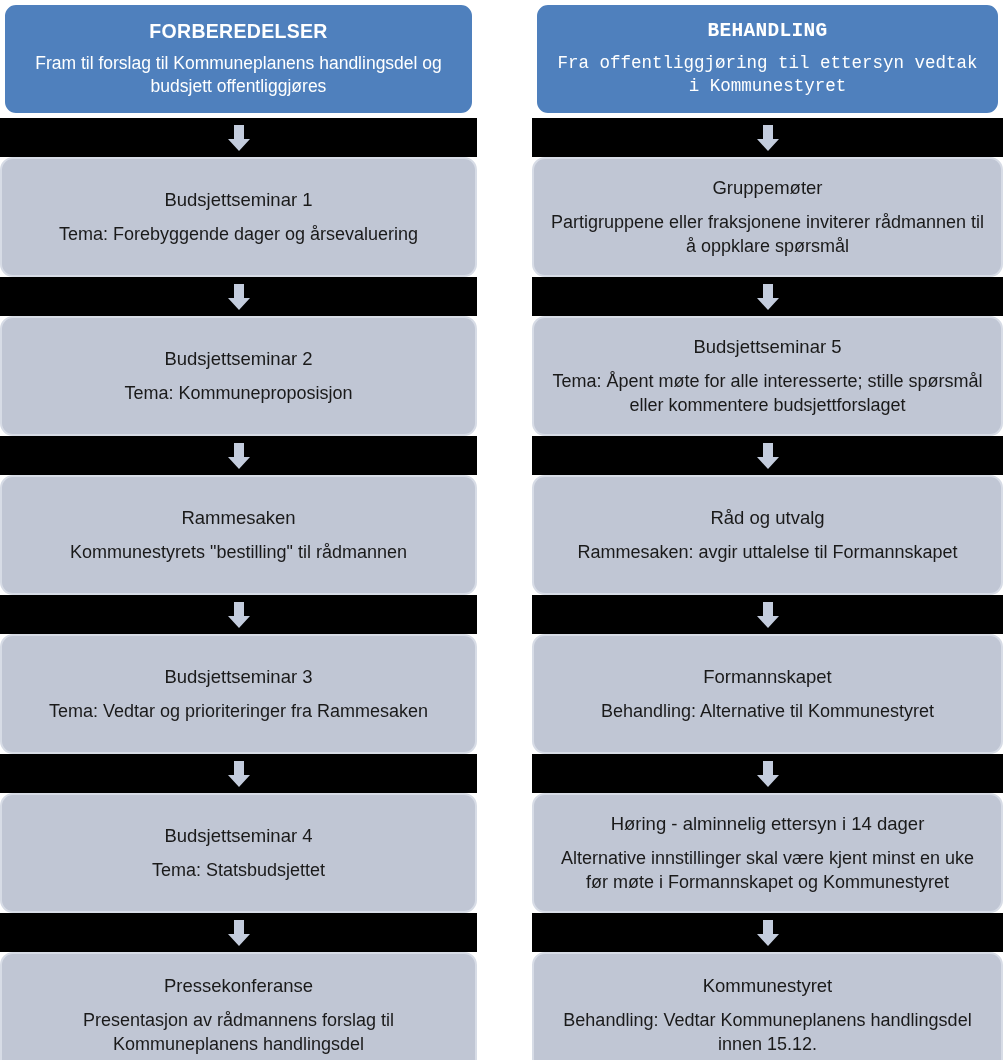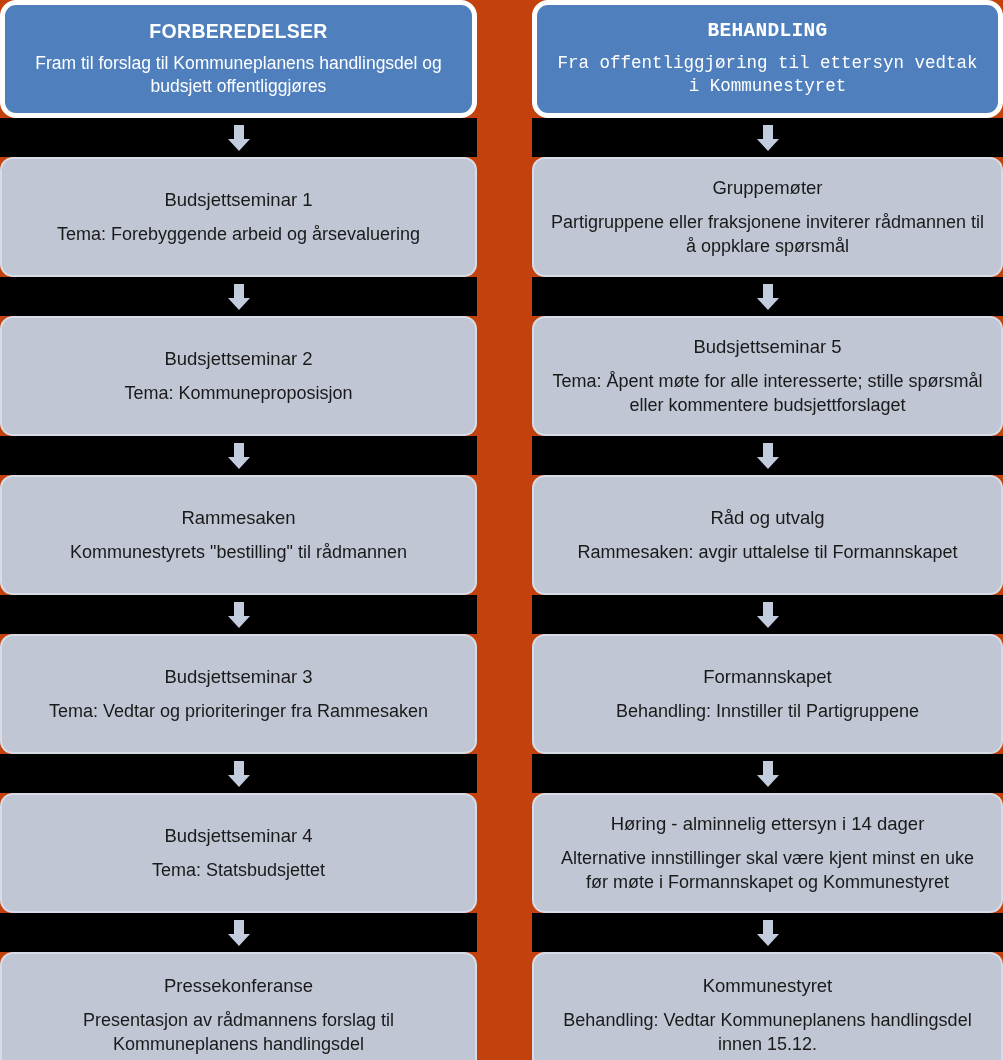--- a/index.html
+++ b/index.html
@@ -13,21 +13,21 @@
   }
 
   body {
     font-family: "Liberation Sans", sans-serif;
   }
 
   .flow-root {
     position: relative;
     width: 1003px;
     height: 1060px;
-    background: #c2410c;
+    background: #ffffff;
     display: flex;
     flex-direction: row;
     align-items: flex-start;
   }
 
   
   .column {
     display: flex;
     flex-direction: column;
     align-items: center;
@@ -142,21 +142,21 @@
     </div>
 
     <div class="arrow-wrap">
       <svg class="arrow-glyph" viewBox="0 0 22 26" aria-hidden="true">
         <polygon points="6,0 16,0 16,14 22,14 11,26 0,14 6,14" fill="#C3CCDD"></polygon>
       </svg>
     </div>
 
     <div class="proc-box h-120">
       <div class="proc-title">Budsjettseminar 1</div>
-      <div class="proc-desc">Tema: Forebyggende arbeid og årsevaluering</div>
+      <div class="proc-desc">Tema: Forebyggende dager og årsevaluering</div>
     </div>
 
     <div class="arrow-wrap">
       <svg class="arrow-glyph" viewBox="0 0 22 26" aria-hidden="true">
         <polygon points="6,0 16,0 16,14 22,14 11,26 0,14 6,14" fill="#C3CCDD"></polygon>
       </svg>
     </div>
 
     <div class="proc-box h-120">
       <div class="proc-title">Budsjettseminar 2</div>
@@ -252,21 +252,21 @@
     </div>
 
     <div class="arrow-wrap">
       <svg class="arrow-glyph" viewBox="0 0 22 26" aria-hidden="true">
         <polygon points="6,0 16,0 16,14 22,14 11,26 0,14 6,14" fill="#C3CCDD"></polygon>
       </svg>
     </div>
 
     <div class="proc-box h-120">
       <div class="proc-title">Formannskapet</div>
-      <div class="proc-desc">Behandling:  Innstiller til Partigruppene</div>
+      <div class="proc-desc">Behandling:  Alternative til Kommunestyret</div>
     </div>
 
     <div class="arrow-wrap">
       <svg class="arrow-glyph" viewBox="0 0 22 26" aria-hidden="true">
         <polygon points="6,0 16,0 16,14 22,14 11,26 0,14 6,14" fill="#C3CCDD"></polygon>
       </svg>
     </div>
 
     <div class="proc-box h-120">
       <div class="proc-title">Høring - alminnelig ettersyn i 14 dager</div>

